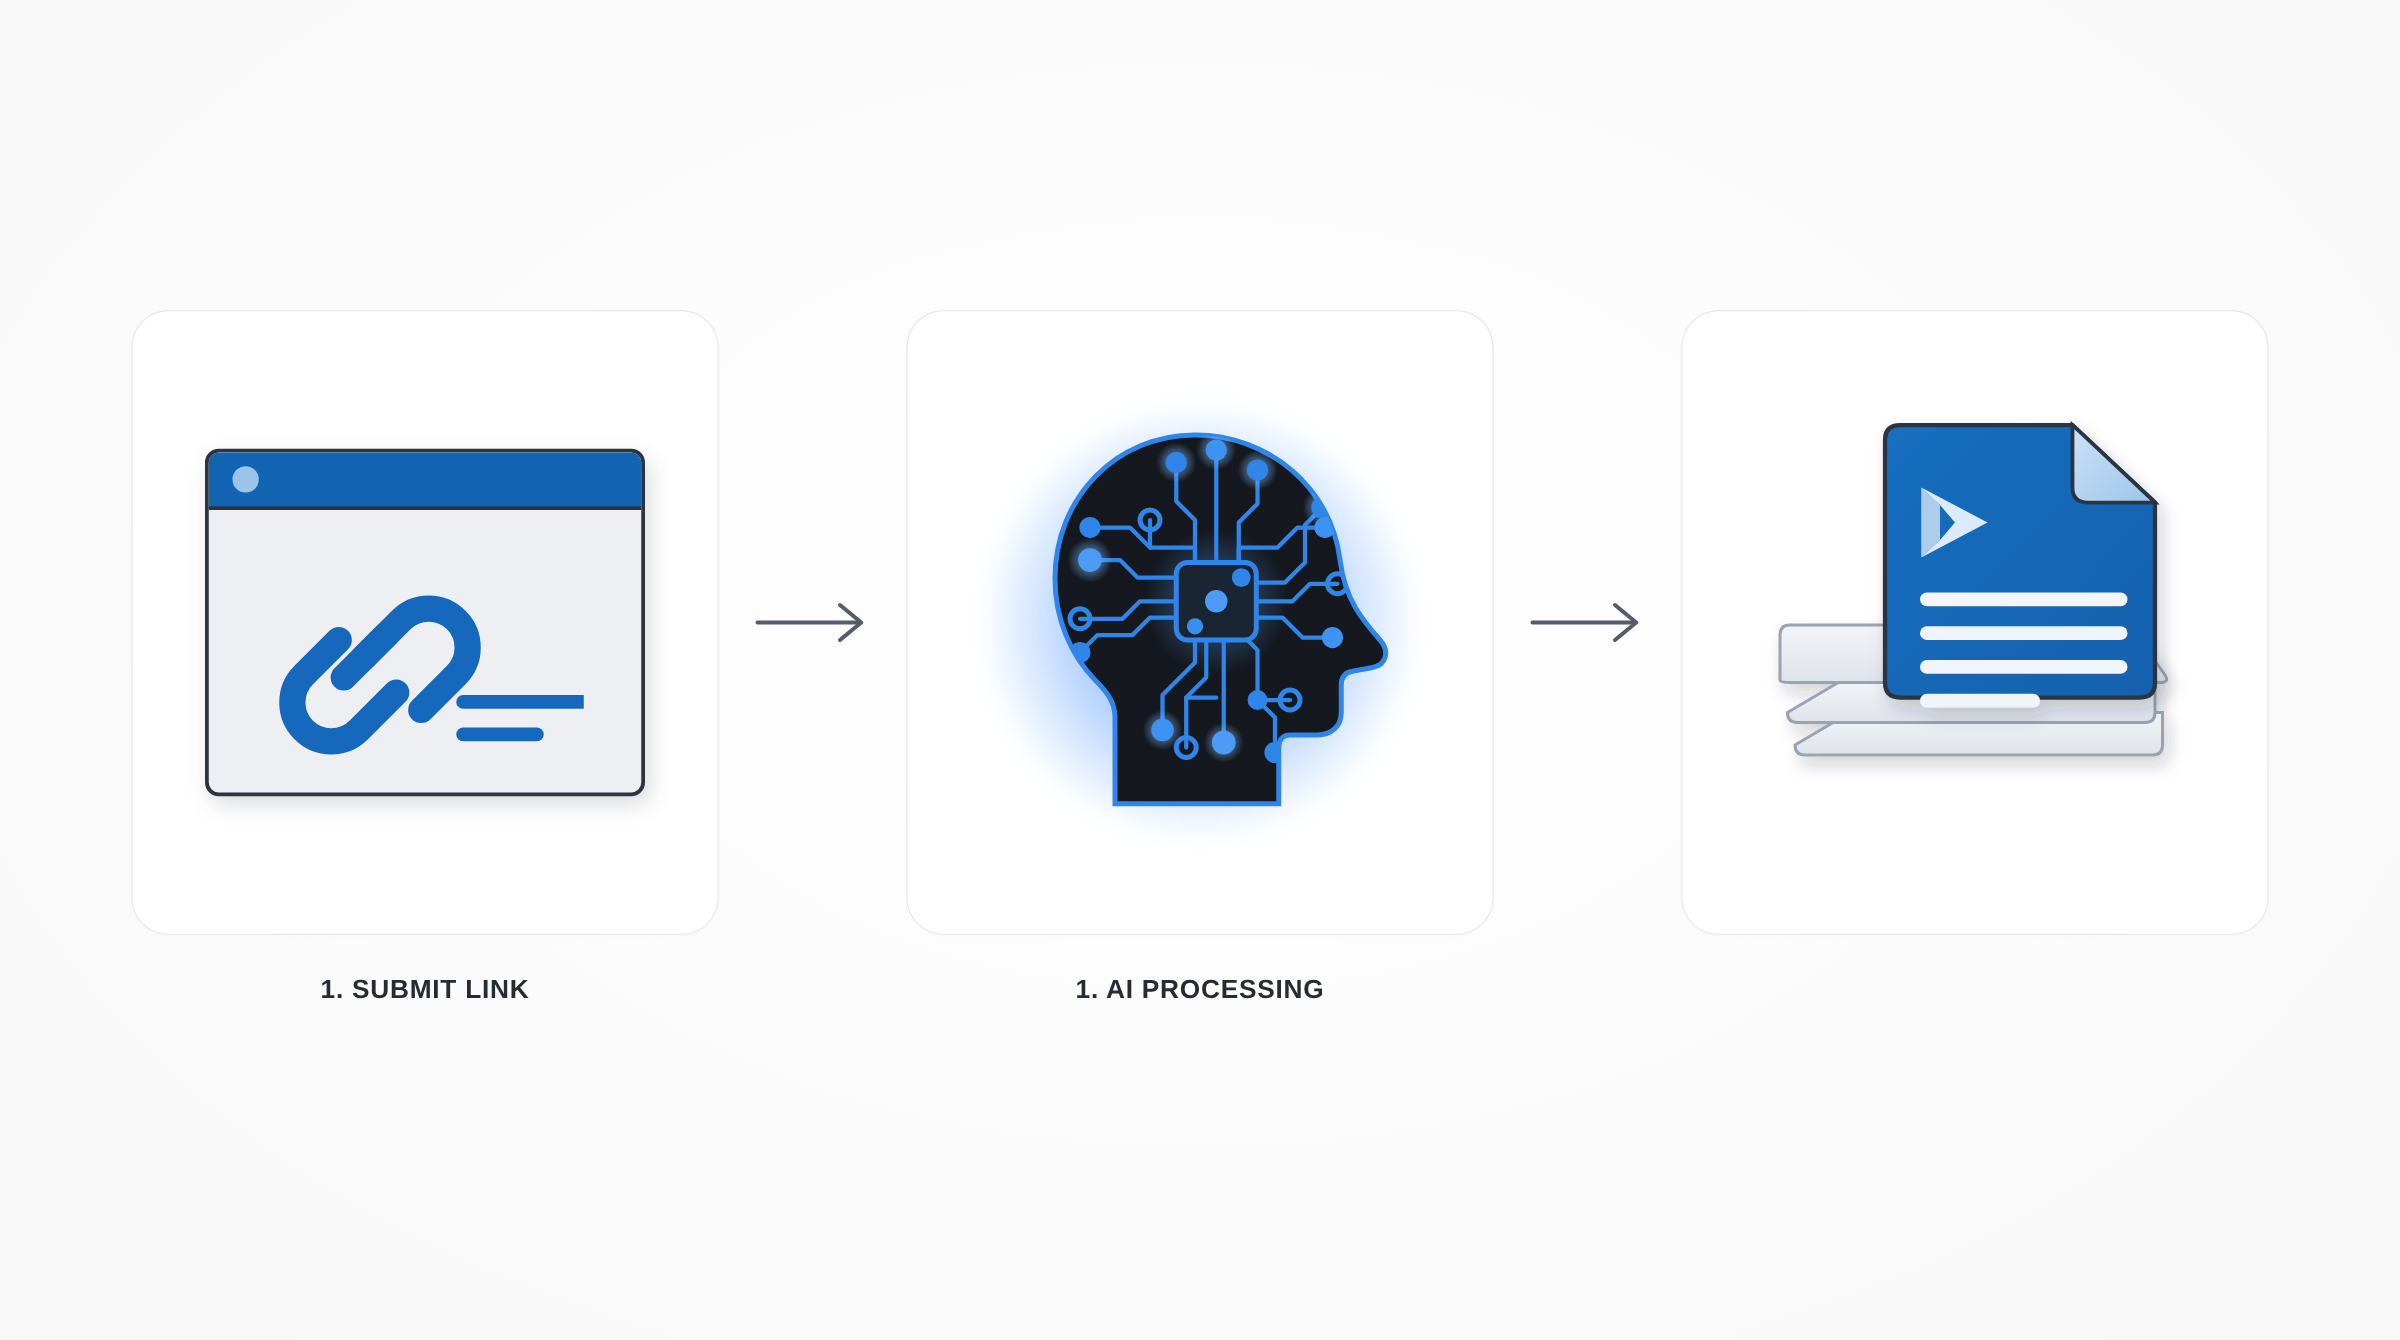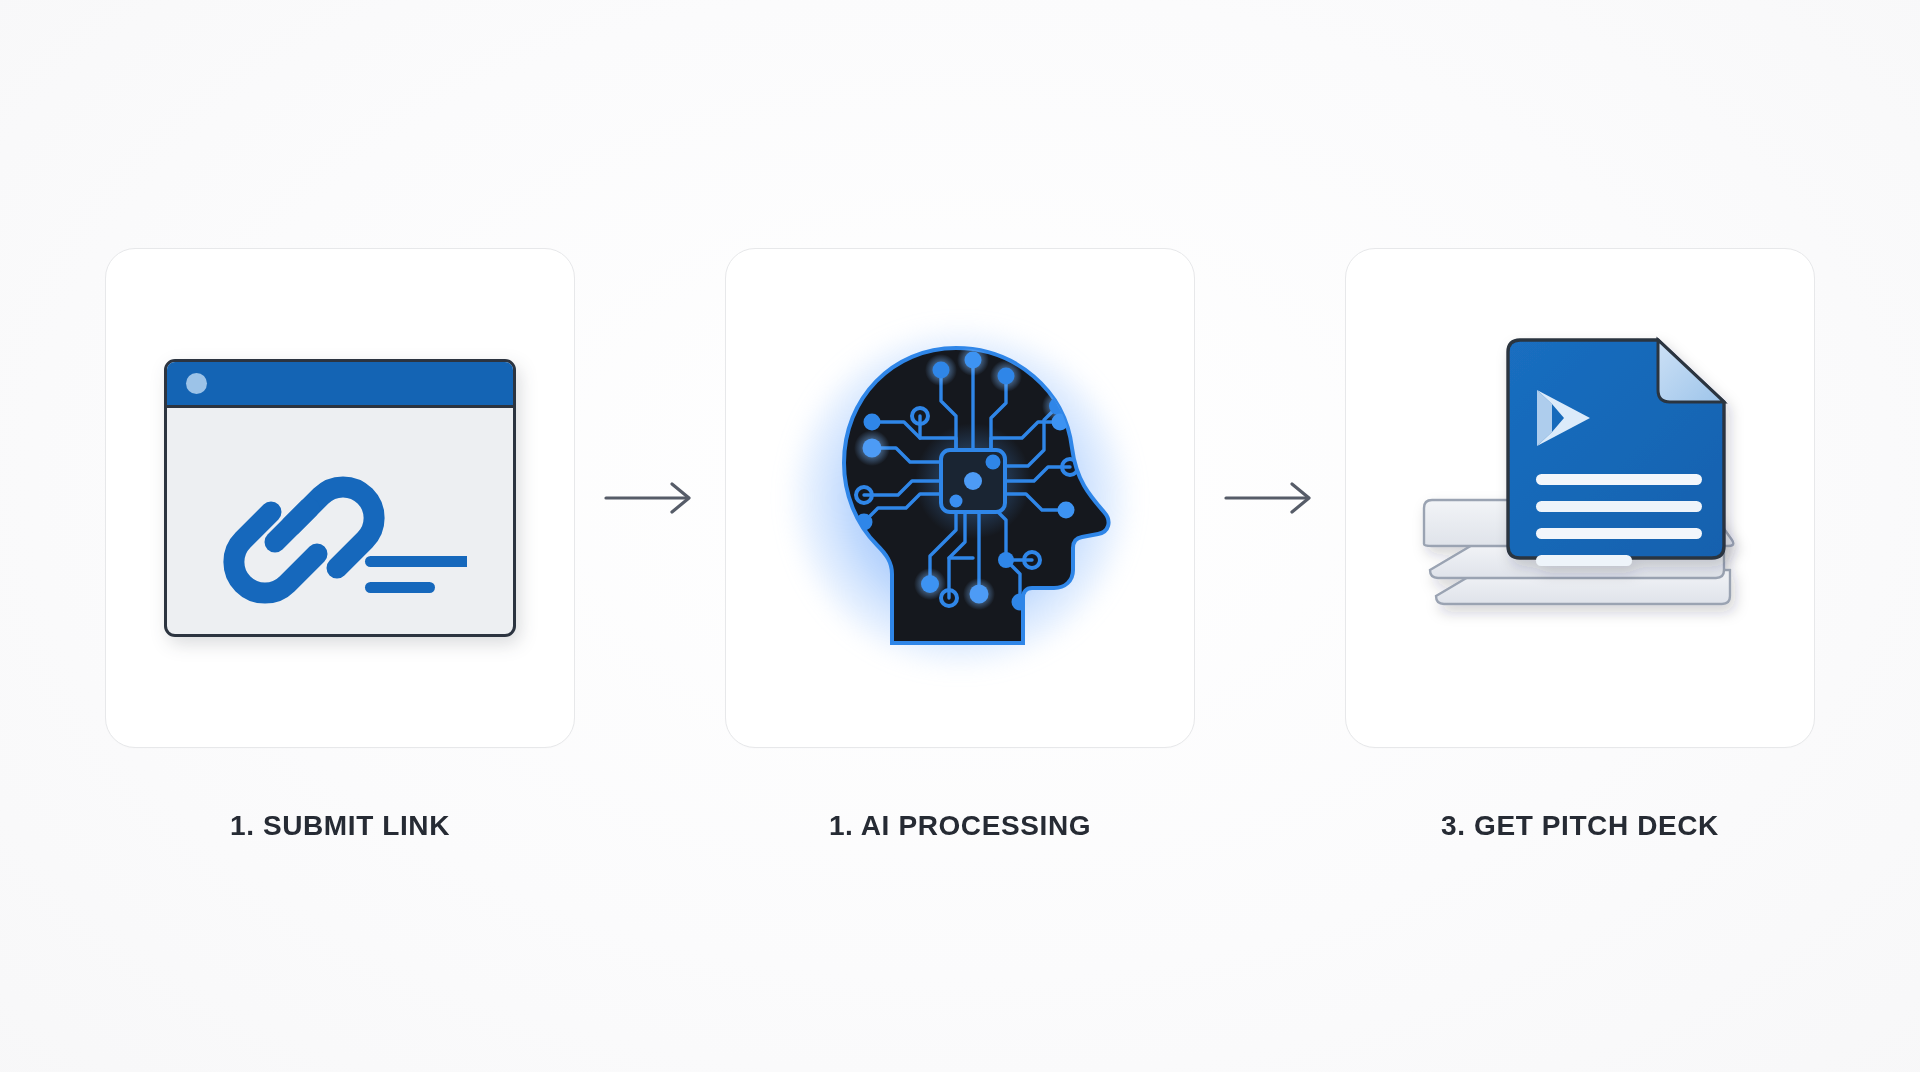--- a/index.html
+++ b/index.html
@@ -32,22 +32,22 @@
     width:470px; height:500px;
     background:#ffffff;
     border:1.6px solid #e7e8ea;
     border-radius:30px;
     position:relative;
     display:flex; align-items:center; justify-content:center;
     box-shadow: 0 1px 2px rgba(20,25,40,0.012);
   }
 
   .step-label {
-    margin-top:62px;
-    font-size:28px;
+    margin-top:32px;
+    font-size:21px;
     font-weight:bold;
     letter-spacing:0.6px;
     color:#262b34;
     text-align:center;
     white-space:nowrap;
   }
 
   
   .arrow-wrap {
     width:150px;
@@ -341,17 +341,16 @@
                 <rect x="136" y="146" width="166" height="11" rx="5.5" fill="#f2f6fb"></rect>
                 <rect x="136" y="173" width="166" height="11" rx="5.5" fill="#eef4fa"></rect>
                 <rect x="136" y="200" width="166" height="11" rx="5.5" fill="#f2f6fb"></rect>
                 <rect x="136" y="227" width="96" height="11" rx="5.5" fill="#eef4fa"></rect>
               </g>
             </g>
           </svg>
         </div>
 
       </div>
-      <div class="step-label">3. GET PITCH DECK</div>
     </div>
 
   </div>
 </div>
 
 </body></html>

